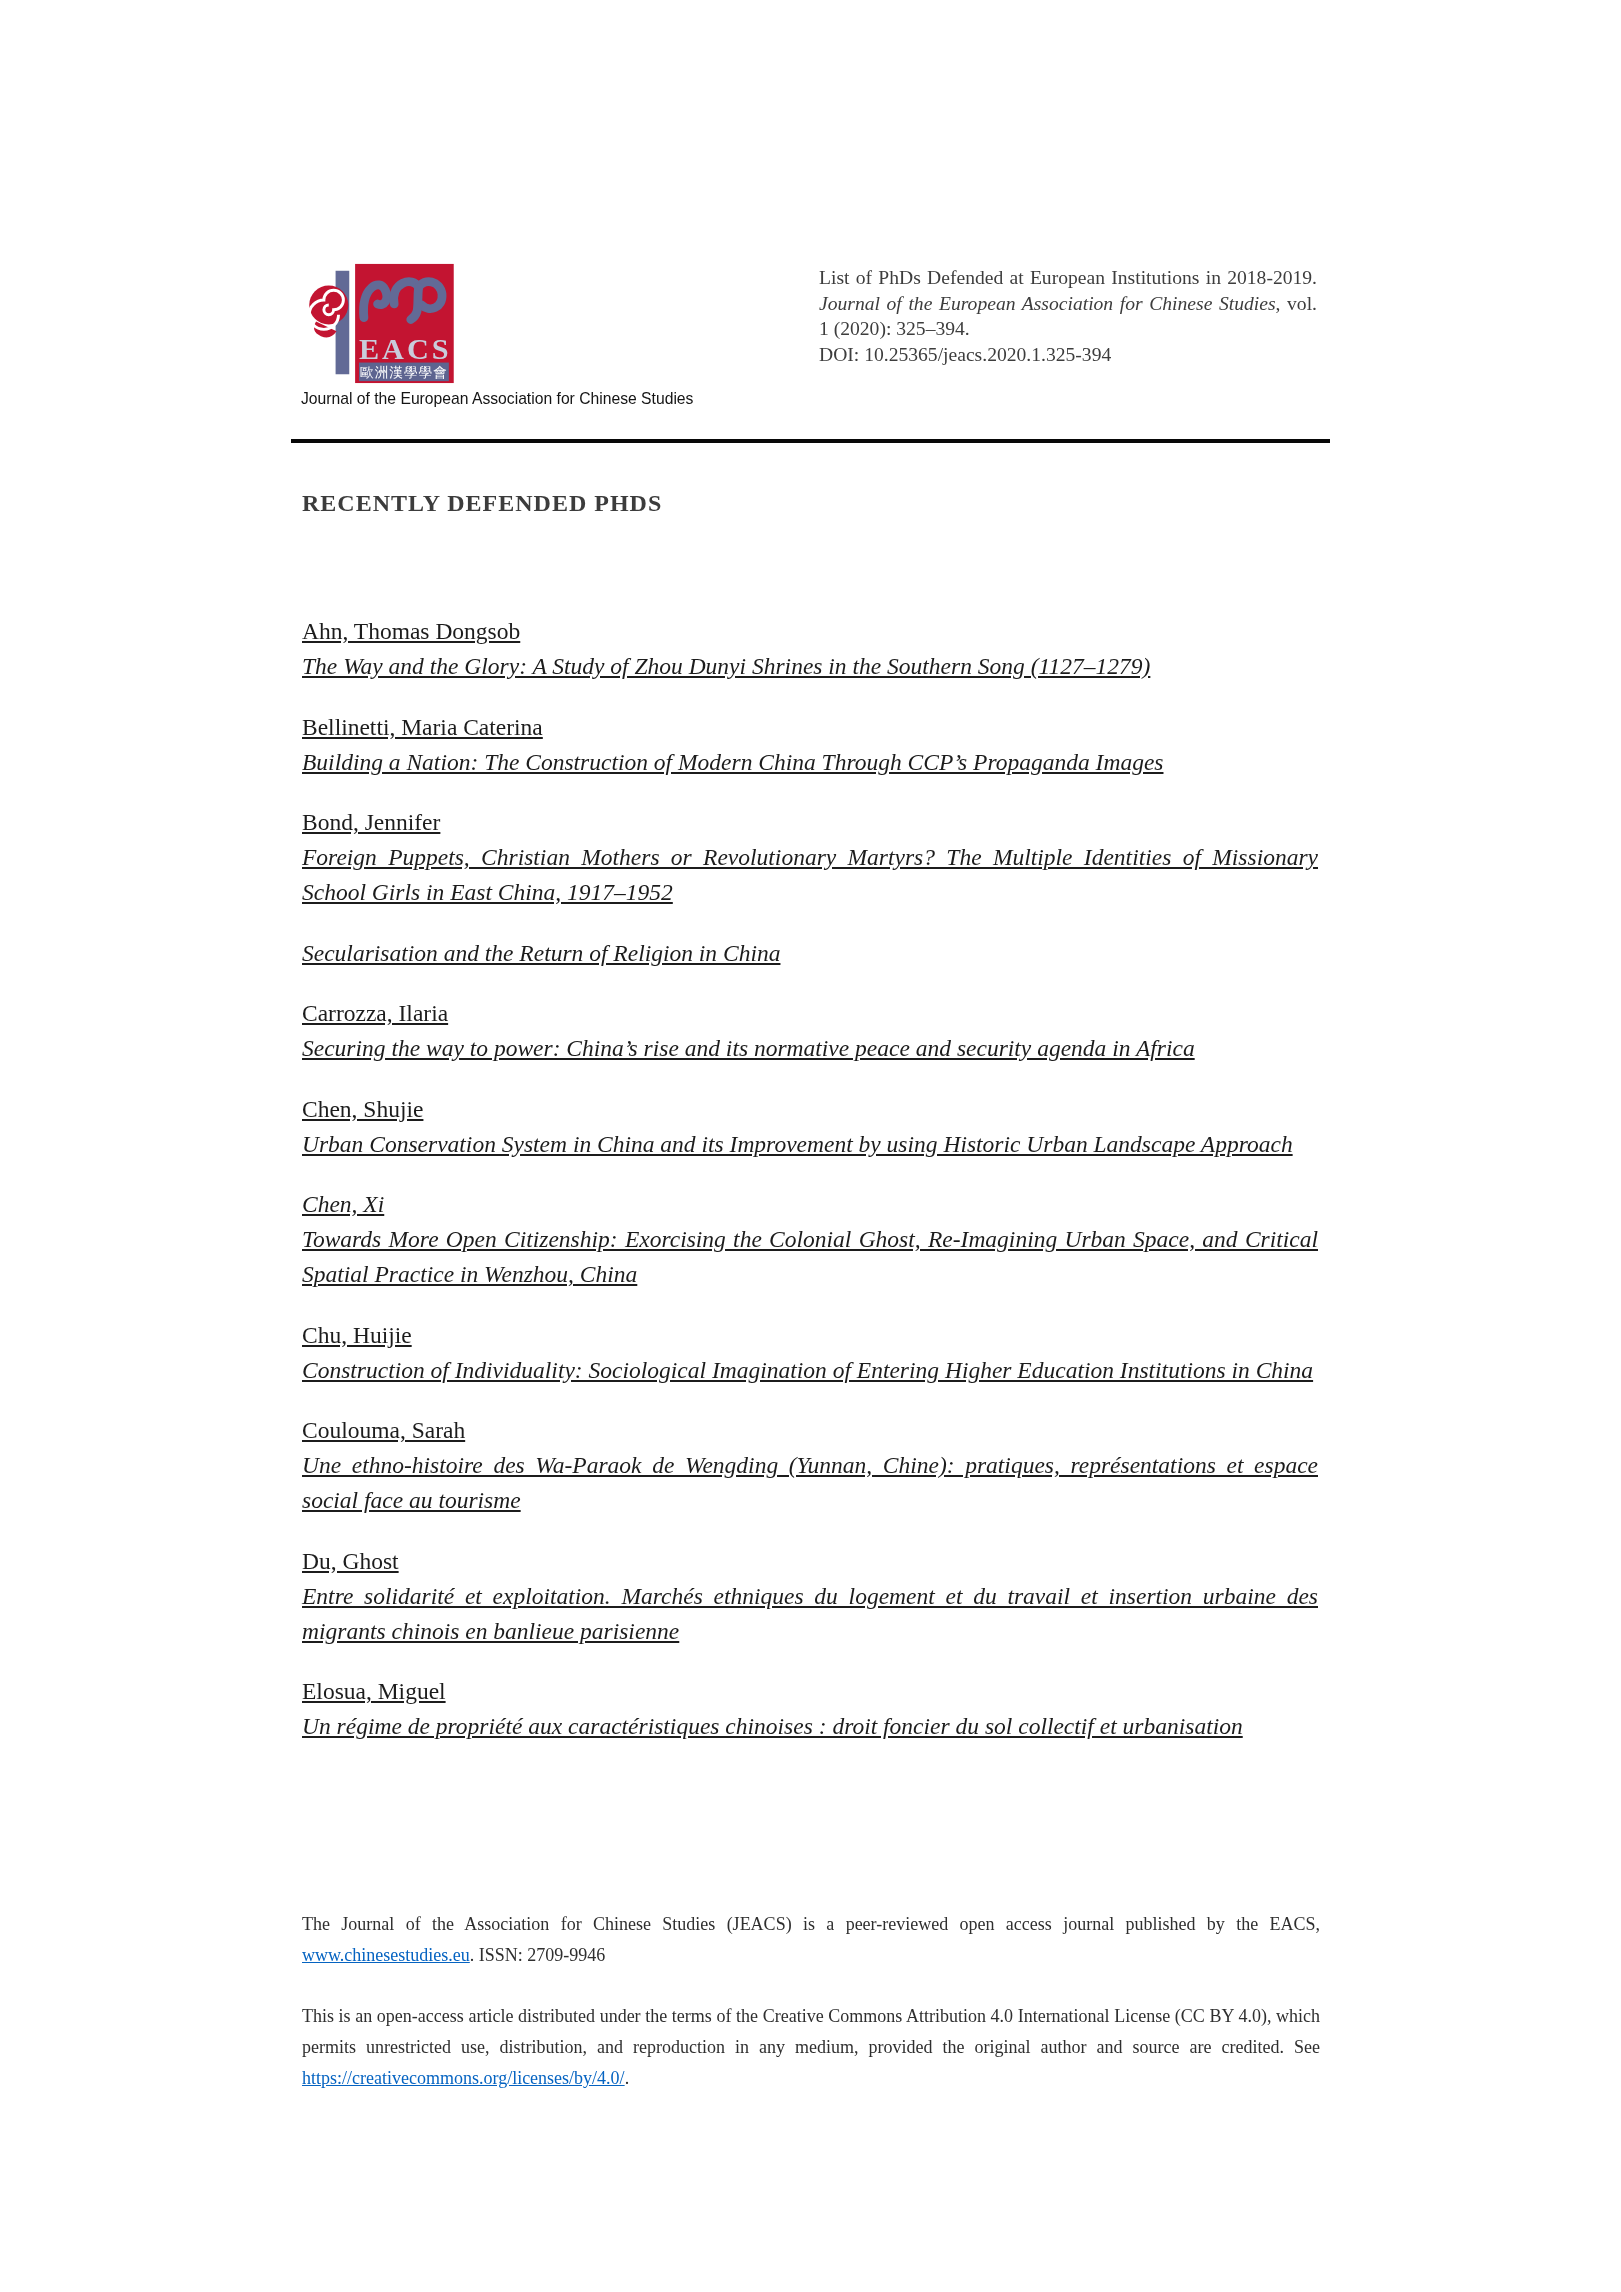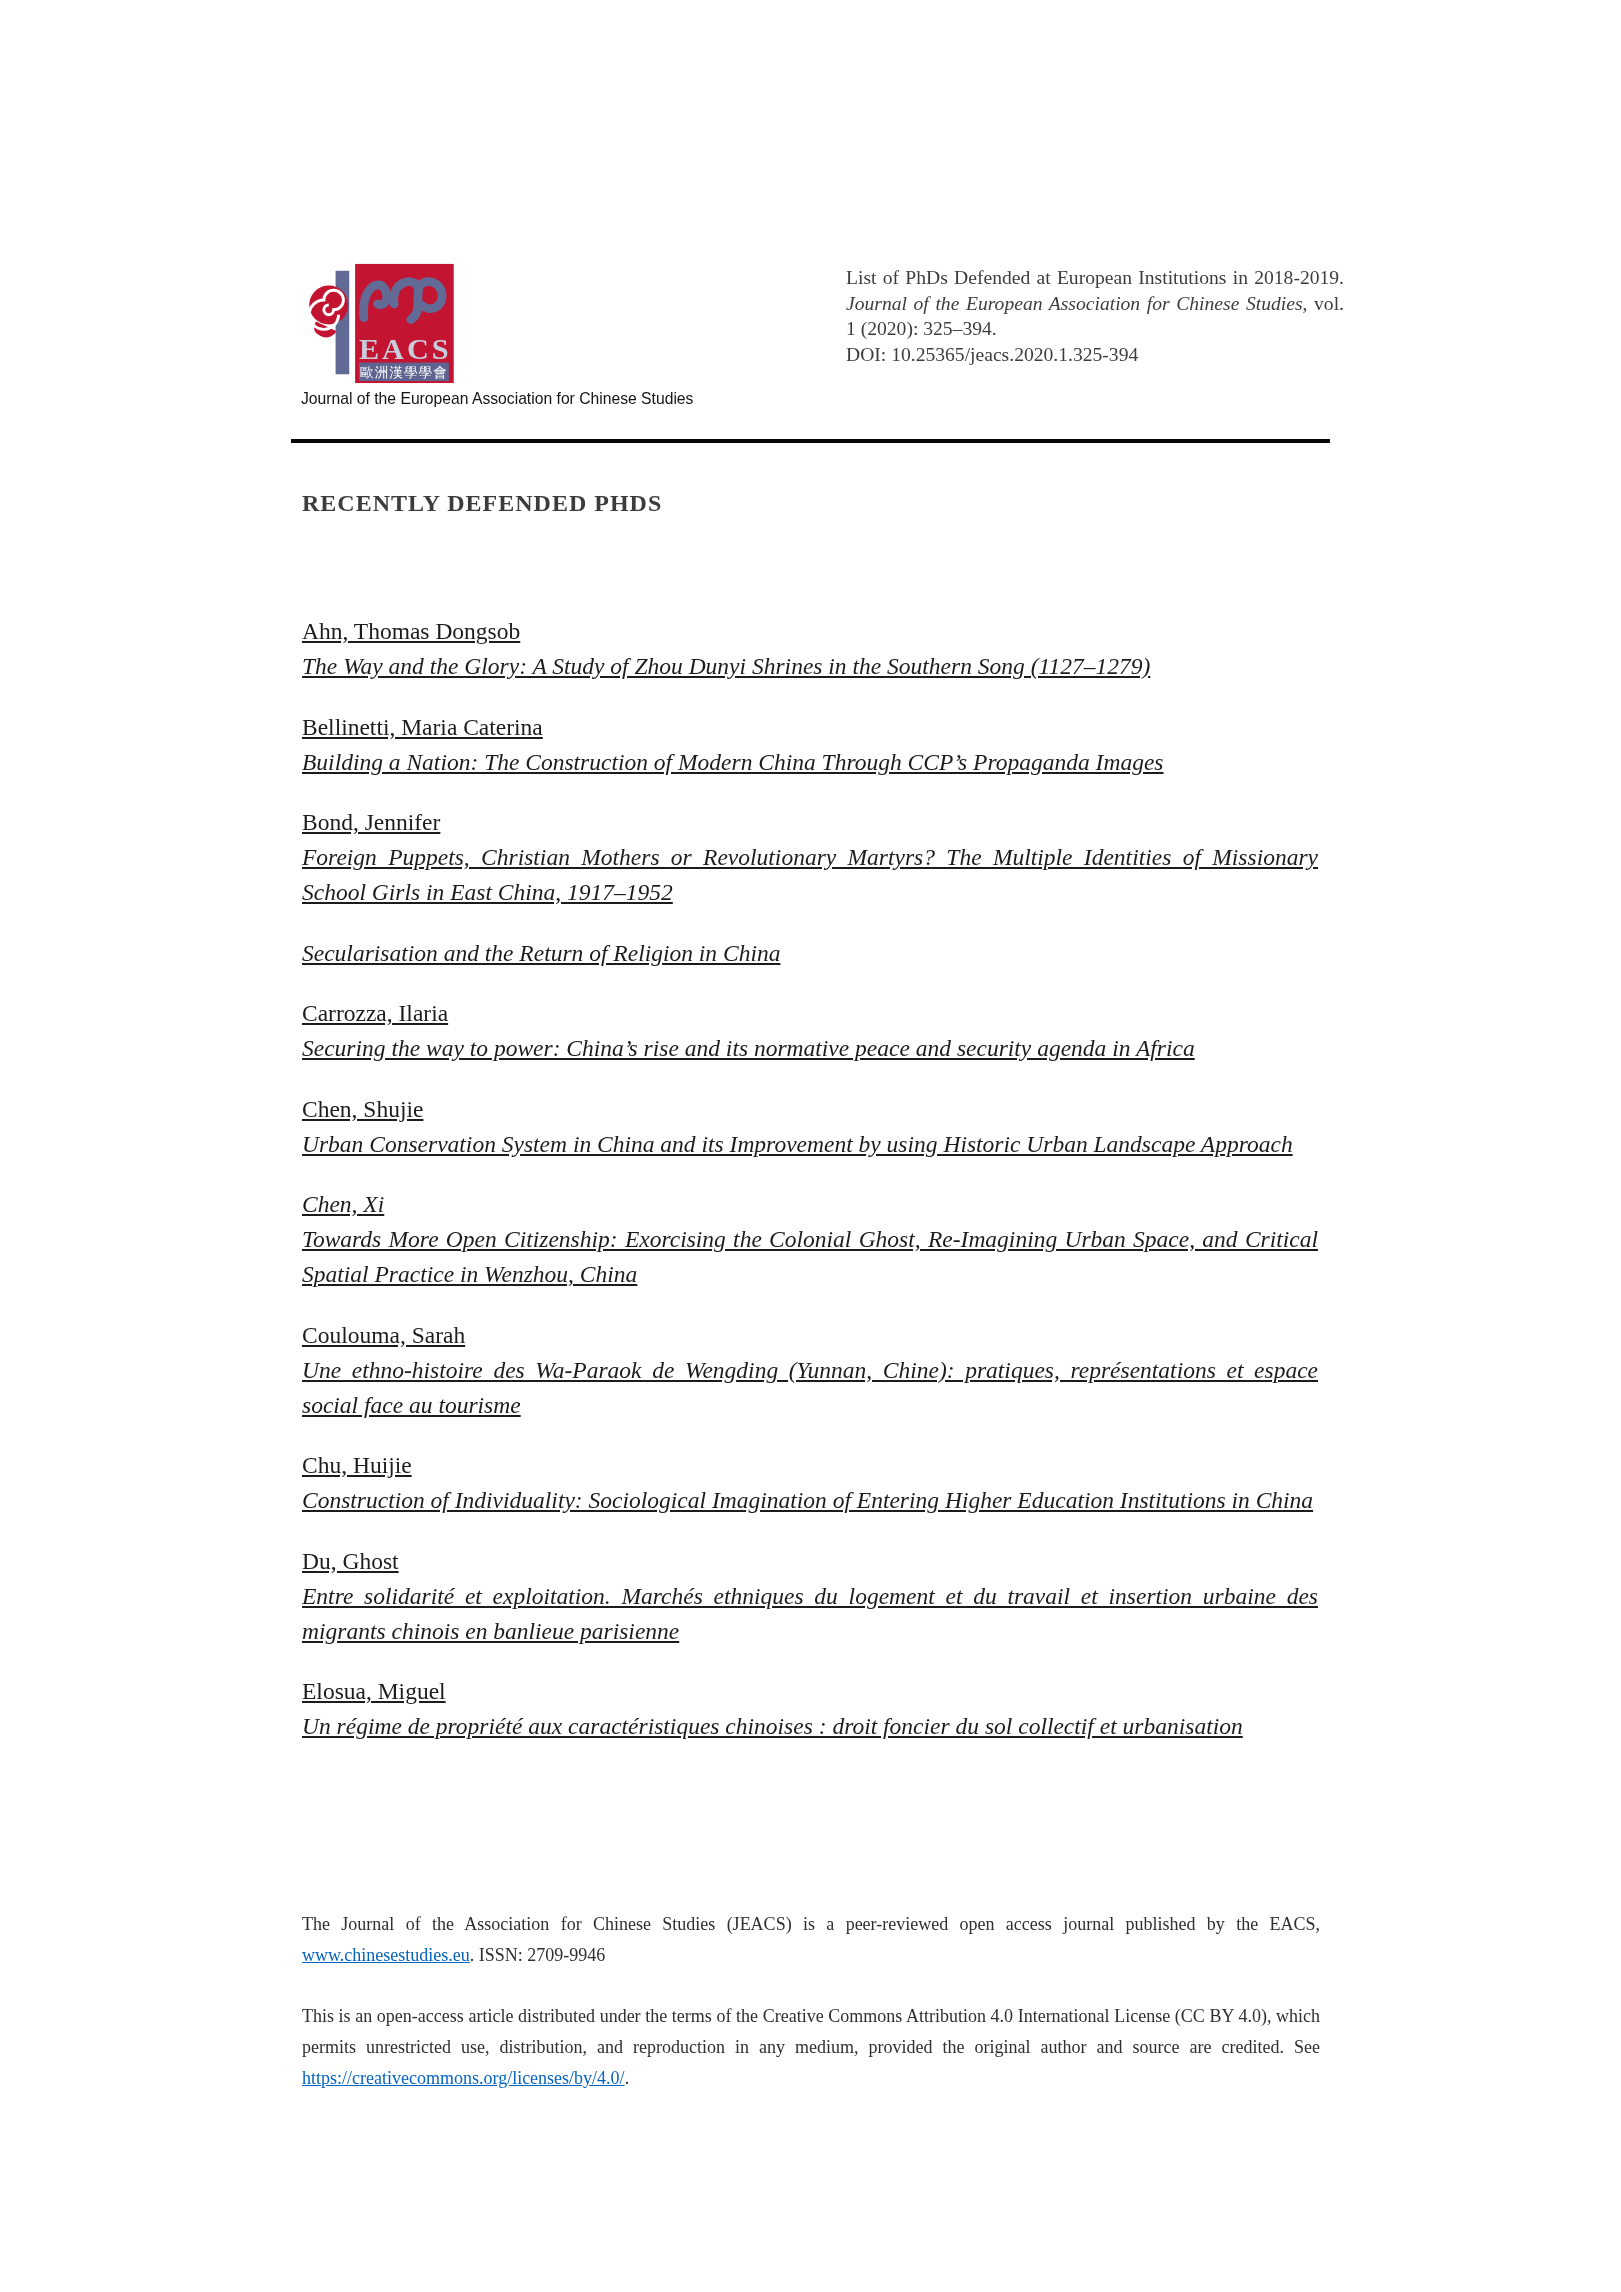--- a/index.html
+++ b/index.html
@@ -13,21 +13,21 @@
     overflow:hidden;
   }
   
   .logo-block{position:absolute;left:302px;top:261px;width:157px;height:124px;}
   .journal-name{
     position:absolute;left:301px;top:390px;
     font-family:"Liberation Sans",sans-serif;
     font-size:15.7px;color:#141414;white-space:nowrap;
   }
   .citation{
-    position:absolute;left:846px;top:265px;width:498px;
+    position:absolute;left:819px;top:265px;width:498px;
     font-size:19.6px;line-height:25.5px;color:#3d3d3d;
     text-align:justify;
   }
   .citation .it{font-style:italic;}
   .citation .doi{display:block;}
   .rule{position:absolute;left:291px;top:439px;width:1039px;height:3.9px;background:#080808;}
   
   .doc-title{
     position:absolute;left:302px;top:490px;
     font-size:24px;font-weight:bold;letter-spacing:1px;color:#3c3c3c;
@@ -117,27 +117,27 @@
       <div class="entry-name">Chen, Shujie</div>
       <div class="entry-title">Urban Conservation System in China and its Improvement by using Historic Urban Landscape Approach</div>
     </div>
 
     <div class="entry">
       <div class="entry-name italic-name">Chen, Xi</div>
       <div class="entry-title">Towards More Open Citizenship: Exorcising the Colonial Ghost, Re-Imagining Urban Space, and Critical Spatial Practice in Wenzhou, China</div>
     </div>
 
     <div class="entry">
-      <div class="entry-name">Coulouma, Sarah</div>
-      <div class="entry-title">Une ethno-histoire des Wa-Paraok de Wengding (Yunnan, Chine): pratiques, représentations et espace social face au tourisme</div>
+      <div class="entry-name">Chu, Huijie</div>
+      <div class="entry-title">Construction of Individuality: Sociological Imagination of Entering Higher Education Institutions in China</div>
     </div>
 
     <div class="entry">
-      <div class="entry-name">Chu, Huijie</div>
-      <div class="entry-title">Construction of Individuality: Sociological Imagination of Entering Higher Education Institutions in China</div>
+      <div class="entry-name">Coulouma, Sarah</div>
+      <div class="entry-title">Une ethno-histoire des Wa-Paraok de Wengding (Yunnan, Chine): pratiques, représentations et espace social face au tourisme</div>
     </div>
 
     <div class="entry">
       <div class="entry-name">Du, Ghost</div>
       <div class="entry-title">Entre solidarité et exploitation. Marchés ethniques du logement et du travail et insertion urbaine des migrants chinois en banlieue parisienne</div>
     </div>
 
     <div class="entry">
       <div class="entry-name">Elosua, Miguel</div>
       <div class="entry-title">Un régime de propriété aux caractéristiques chinoises : droit foncier du sol collectif et urbanisation</div>

